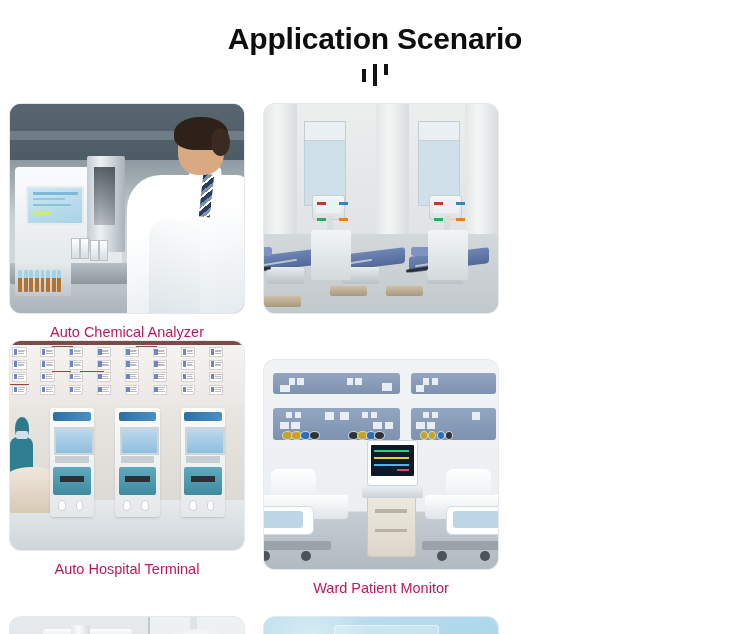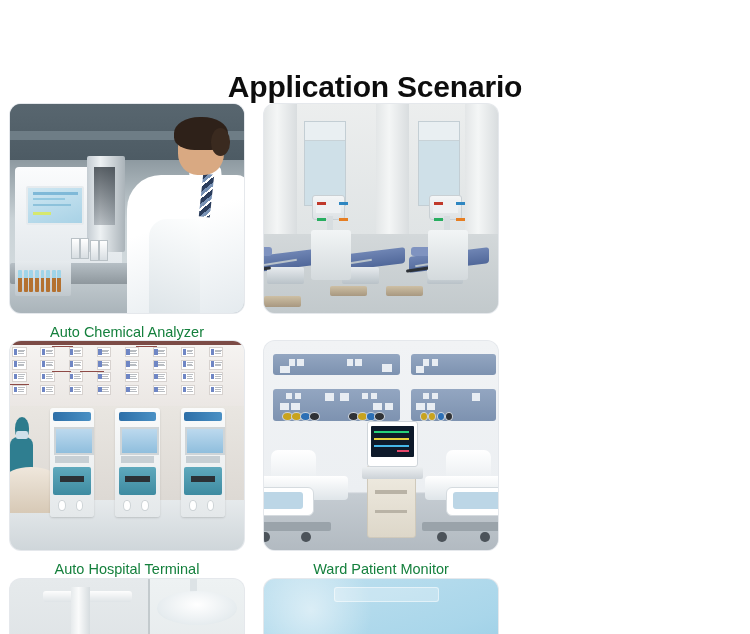--- a/index.html
+++ b/index.html
@@ -13,21 +13,20 @@
     font-family: "Liberation Sans", sans-serif;
     overflow: hidden;
     position: relative;
   }
 
   
   .header {
     width: 100%;
     padding-top: 22px;
     text-align: center;
-    margin-top: 48px;
   }
   .page-title {
     font-family: "Liberation Sans", sans-serif;
     font-size: 30px;
     font-weight: bold;
     color: #0d0d0d;
     letter-spacing: -0.2px;
     line-height: 1.1;
     margin: 0;
   }
@@ -59,40 +58,40 @@
     flex-wrap: wrap;
   }
   .cell {
     width: 246px;
     margin-left: 4px;
     margin-right: 4px;
     display: flex;
     flex-direction: column;
     align-items: center;
   }
-  .cell.r2 { }
+  .cell.r2 { margin-top: 19px; }
 
   .card {
     width: 234px;
     height: 209px;
     border-radius: 11px;
     overflow: hidden;
     position: relative;
     background: #e9eef2;
     box-shadow: 0 0 0 1px rgba(180,190,200,0.35);
   }
   .card .scene {
     position: absolute;
     inset: 0;
   }
   .caption {
     margin-top: 11px;
     font-family: "Liberation Sans", sans-serif;
     font-size: 14.5px;
-    color: #15803d;
+    color: #be185d;
     text-align: center;
     line-height: 1.2;
     white-space: nowrap;
   }
 
   
   .s1 { background: linear-gradient(180deg,#6d7c85 0%,#5d6d78 26%,#8e9aa1 27%,#c9d2d6 55%,#d9e0e3 100%); }
   .s1 .wallDark { position:absolute; left:0; top:0; width:100%; height:27%; background:linear-gradient(180deg,#58666f,#4d5b64); }
   .s1 .wallBand { position:absolute; left:0; top:13%; width:100%; height:4%; background:#6e7d86; }
   .s1 .floor { position:absolute; left:0; bottom:0; width:100%; height:22%; background:linear-gradient(180deg,#c9d1d5,#aab4ba); }

